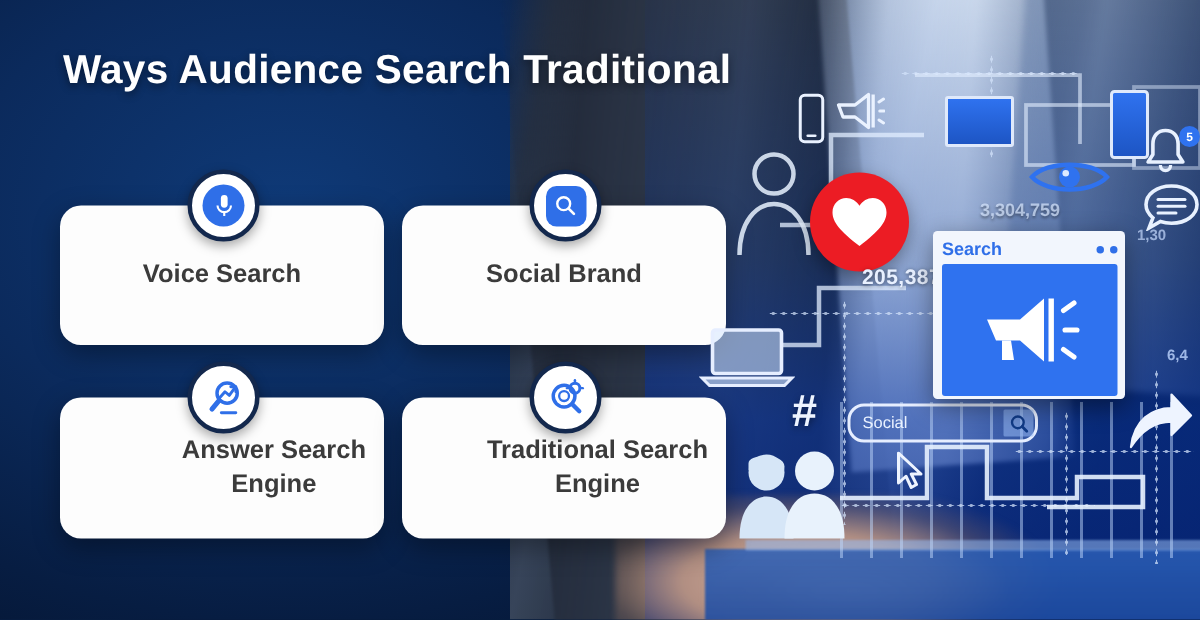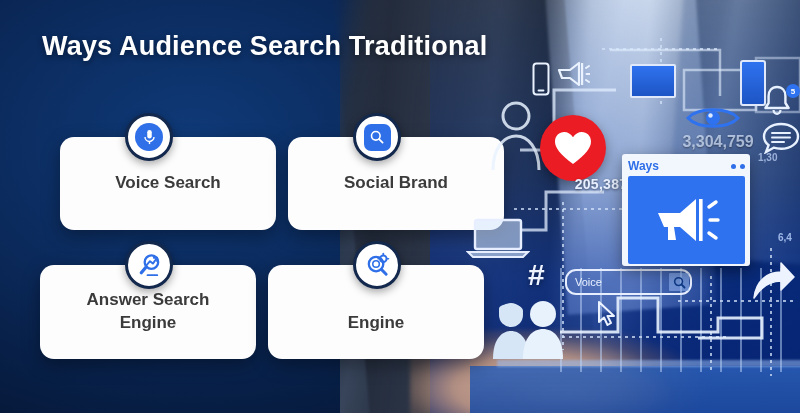--- a/index.html
+++ b/index.html
@@ -88,22 +88,22 @@
 
   
   .card{
     position:absolute;width:216px;background:#fdfdfd;border-radius:14px;
     box-shadow:0 6px 18px rgba(0,0,0,.35);
     display:flex;align-items:center;justify-content:center;text-align:center;
   }
   .card-label{
     color:#3b3b3b;font-size:17px;font-weight:bold;line-height:1.35;padding:0 12px;
   }
-  .card.r1{top:137px;height:93px;margin-left:20px;}
-  .card.r2{top:265px;height:94px;}
+  .card.r1{top:137px;height:93px;}
+  .card.r2{top:265px;height:94px;justify-content:flex-end;}
   .card.c1{left:40px;}
   .card.c2{left:268px;}
 
   .badge{
     position:absolute;width:42px;height:42px;border-radius:50%;
     background:#fff;border:3px solid #13284d;
     display:flex;align-items:center;justify-content:center;
     box-shadow:0 3px 8px rgba(0,0,0,.35);
     z-index:4;
   }
@@ -133,22 +133,22 @@
   .brand-bar{display:flex;align-items:center;justify-content:space-between;height:16px;}
   .brand-title{color:#2f6fe8;font-size:12px;font-weight:bold;}
   .brand-dots{display:flex;gap:4px;}
   .brand-dots i{width:5px;height:5px;border-radius:50%;background:#2f6fe8;display:block;}
   .brand-body{
     height:88px;background:#2f72ef;border-radius:2px;
     display:flex;align-items:center;justify-content:center;margin-top:2px;
   }
   .eye-wrap{position:absolute;left:686px;top:104px;z-index:4;}
   .eye-num{
-    position:absolute;left:678px;top:133px;width:80px;text-align:center;
-    color:rgba(216,232,255,.72);font-size:16px;font-weight:bold;
+    position:absolute;left:640px;top:133px;width:80px;text-align:center;
+    color:rgba(216,232,255,.72);font-size:12px;font-weight:bold;
     text-shadow:0 1px 2px rgba(0,0,0,.4);z-index:4;
   }
   .bubble-wrap{position:absolute;left:762px;top:122px;z-index:4;}
   .bubble-num{
     position:absolute;left:758px;top:152px;width:48px;
     color:rgba(200,220,255,.7);font-size:10px;font-weight:bold;z-index:4;
   }
   .bell-wrap{position:absolute;left:762px;top:84px;z-index:4;}
   .bell-badge{
     position:absolute;left:786px;top:84px;width:14px;height:14px;border-radius:50%;
@@ -302,35 +302,35 @@
           <line x1="20" y1="1.6" x2="20" y2="3.4"></line>
             <line x1="20" y1="10.6" x2="20" y2="12.4"></line>
           <line x1="14.6" y1="7" x2="16.4" y2="7"></line>
             <line x1="23.6" y1="7" x2="25.4" y2="7"></line>
         </g>
       </svg>
     </span>
   </div>
   <div class="card r2 c2">
     <span class="card-label">
-      <br>
+      <span>Traditional Search</span><br>
       <span>Engine</span>
     </span>
   </div>
 
   <div class="heart-badge">
     <svg width="38" height="34" viewBox="0 0 38 34">
       <path d="M19 33 C6 23 1 17 1 10.5 C1 4.8 5.4 1 10.2 1 C13.7 1 16.9 3 19 6.2 C21.1 3 24.3 1 27.8 1 C32.6 1 37 4.8 37 10.5 C37 17 32 23 19 33 Z" fill="#ffffff"></path>
     </svg>
   </div>
   <div class="num-under-heart">205,387</div>
 
   <div class="brand-window">
     <div class="brand-bar">
-      <span class="brand-title">Ways</span>
+      <span class="brand-title">Search</span>
       <span class="brand-dots">
           <i></i>
           <i></i>
         </span>
     </div>
     <div class="brand-body">
       <svg width="74" height="54" viewBox="0 0 74 54">
         <path d="M8 20 L30 20 L46 6 L46 48 L30 34 L14 34 Z" fill="#ffffff"></path>
         <path d="M18 34 L18 47 L26 47 L24 34 Z" fill="#ffffff"></path>
         <rect x="49" y="6" width="3.6" height="42" fill="#ffffff"></rect>
@@ -421,21 +421,21 @@
       <path d="M9 10 C9 3 33 3 33 12 C33 16 31 17 30 14 C27 17 12 18 9 14 Z" fill="#d6e6f7"></path>
       <path d="M3 60 C3 40 12 32 21 32 C30 32 39 40 39 60 Z" fill="#d6e6f7"></path>
       <circle cx="53" cy="15" r="13" fill="#e8f2fc"></circle>
       <path d="M33 60 C33 38 43 30 53 30 C63 30 73 38 73 60 Z" fill="#e8f2fc"></path>
     </svg>
   </div>
 
   <div class="hash">#</div>
 
   <div class="searchbar">
-    <span class="sb-text">Voice</span>
+    <span class="sb-text">Social</span>
     <span class="sb-icon">
       <svg width="13" height="13" viewBox="0 0 14 14">
         <circle cx="6" cy="6" r="4.2" fill="none" stroke="#103a86" stroke-width="1.7"></circle>
         <line x1="9" y1="9" x2="12.4" y2="12.4" stroke="#103a86" stroke-width="2" stroke-linecap="round"></line>
       </svg>
     </span>
   </div>
 
   <div class="cursor">
     <svg width="20" height="26" viewBox="0 0 20 26">

